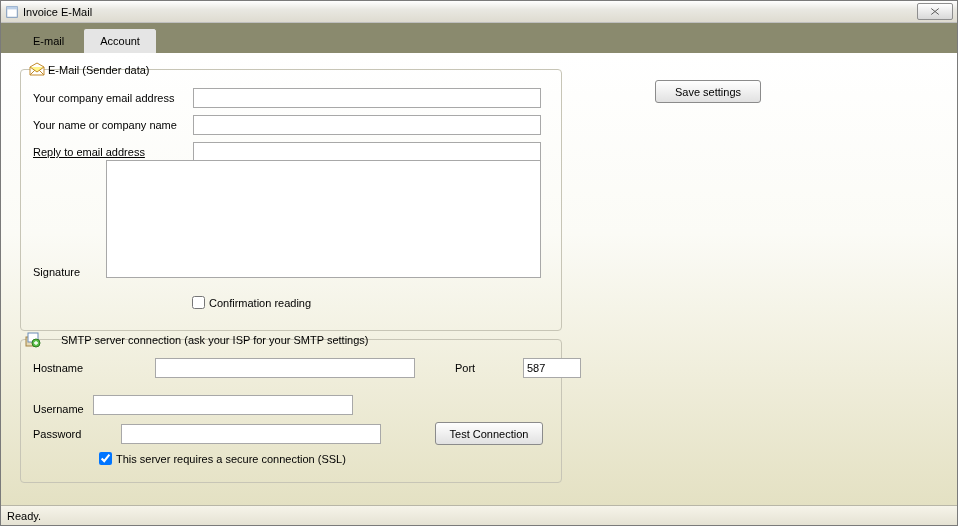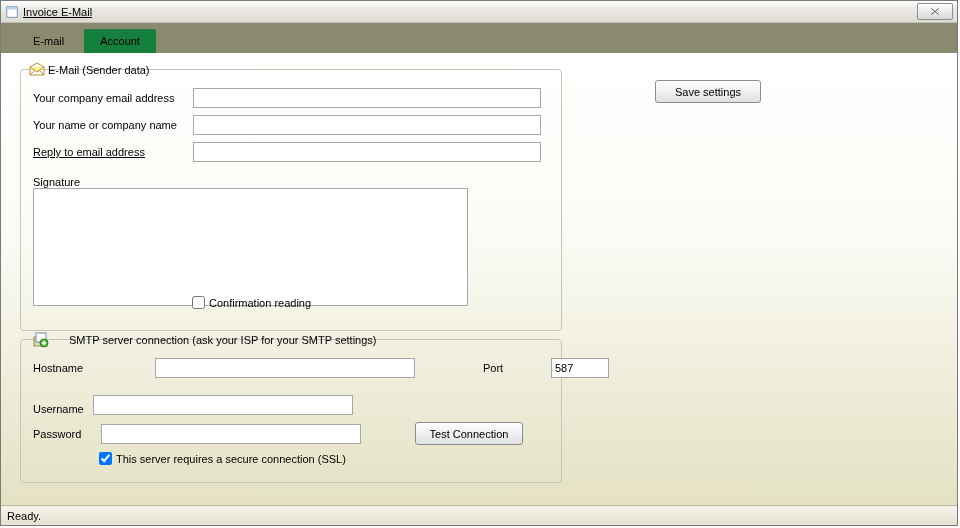--- a/index.html
+++ b/index.html
@@ -1,26 +1,26 @@
 <!DOCTYPE html>
 <html><head>
 <meta charset="utf-8">
 <style>
   html,body{margin:0;padding:0;font-family:Tahoma,Verdana,Segoe UI,sans-serif;font-size:11px;color:#000;}
   body{background:#fff;}
   .window{width:958px;height:526px;border:1px solid #7a7a7a;background:#ece9d8;display:flex;flex-direction:column;box-sizing:border-box;}
   .titlebar{height:21px;background:linear-gradient(to bottom,#ffffff 0%,#e9e8e2 40%,#dedbd0 100%);border-bottom:1px solid #bfbfbf;display:flex;align-items:center;padding:0 4px;justify-content:space-between;}
-  .titlebar-left{display:flex;align-items:center;gap:4px;text-decoration:underline;}
+  .titlebar-left{display:flex;align-items:center;gap:4px;}
   .titlebar-icon{width:14px;height:14px;}
   .title-text{font-size:11px;}
   .close-btn{width:34px;height:15px;border:1px solid #8e8e8e;border-radius:2px;background:linear-gradient(to bottom,#fefefe,#d8d8d8);display:flex;align-items:center;justify-content:center;cursor:default;}
   .close-btn svg{width:12px;height:9px;}
   .tabstrip{height:29px;background:#8a8a6e;display:flex;align-items:flex-end;padding-left:15px;border-bottom:1px solid #8a8a6e;}
   .tab{height:22px;padding:0 16px;display:flex;align-items:center;border:1px solid #8a8a6e;border-bottom:none;background:#8a8a6e;color:#000;margin-right:2px;border-top-left-radius:3px;border-top-right-radius:3px;cursor:default;}
-  .tab.active{background:#15803d;border-color:#8a8a6e;position:relative;top:1px;height:24px;}
+  .tab.active{background:#e5e5e5;border-color:#8a8a6e;position:relative;top:1px;height:24px;}
   .content{flex:1;background:linear-gradient(to bottom,#ffffff 0%,#fbfbf6 40%,#f0eedc 70%,#e4e1c3 100%);position:relative;overflow:hidden;}
   .group{position:absolute;border:1px solid #c7c5b6;border-radius:4px;}
   .group-legend{position:absolute;top:-8px;left:8px;background:transparent;padding:0 2px;font-size:11px;display:flex;align-items:center;gap:3px;}
   .group .legend-text{position:relative;}
   .icon16{width:16px;height:16px;flex:none;}
   .row{display:flex;align-items:center;}
   .lbl{font-size:11px;}
   .txt{height:20px;border:1px solid #a8a8a8;background:#fff;box-sizing:border-box;padding:0 3px;font-family:inherit;font-size:11px;}
   .txtarea{border:1px solid #a8a8a8;background:#fff;box-sizing:border-box;font-family:inherit;font-size:11px;resize:none;padding:2px;}
   .chk{width:13px;height:13px;margin:0 4px 0 0;}
@@ -79,55 +79,55 @@
         <input class="txt" style="width: 348px;" value="">
       </div>
       <div class="row" style="position:absolute;left:12px;top:45px;">
         <span class="lbl" style="width:160px;">Your name or company name</span>
         <input class="txt" style="width: 348px;" value="">
       </div>
       <div class="row" style="position:absolute;left:12px;top:72px;">
         <span class="lbl" style="width:160px;text-decoration:underline;">Reply to email address</span>
         <input class="txt" style="width: 348px;" value="">
       </div>
-      <div class="row" style="position:absolute;left:12px;top:106px;align-items:flex-start;flex-direction:column;">
+      <div class="row" style="position:absolute;left:12px;top:90px;align-items:flex-end;">
         <span class="lbl" style="width:73px;">Signature</span>
         <textarea class="txtarea" style="width: 435px; height: 118px;"></textarea>
       </div>
       <div class="row" style="position:absolute;left:171px;top:226px;">
         <input type="checkbox" class="chk" style="">
         <span class="lbl">Confirmation reading</span>
       </div>
     </div>
 
     <div class="group" style="left:19px;top:286px;width:540px;height:142px;">
-      <div class="group-legend" style="left:10px;gap:20px;">
+      <div class="group-legend" style="left:2px;gap:20px;">
         <span class="icon16">
           <svg viewBox="0 0 16 16">
               <rect x="1" y="5" width="10" height="9" fill="#e6d9b5" stroke="#a28345"></rect>
               <rect x="3" y="1" width="10" height="9" fill="#fff" stroke="#6a8bb5"></rect>
               <circle cx="11" cy="11" r="4" fill="#5bbf4a" stroke="#2c7a1f"></circle>
               <path d="M11 9 L11 13 M9 11 L13 11" stroke="#fff" stroke-width="1.3"></path>
             </svg>
         </span>
         <span class="legend-text">SMTP server connection (ask your ISP for your SMTP settings)</span>
       </div>
 
       <div class="row" style="position:absolute;left:12px;top:18px;gap:40px;">
         <span class="lbl" style="width:82px;">Hostname</span>
         <input class="txt" style="width: 260px;" value="">
-        <span class="lbl" style="width:28px;margin-left:28px;">Port</span>
+        <span class="lbl" style="width:28px;">Port</span>
         <input class="txt" style="width: 58px;" value="587">
       </div>
       <div class="row" style="position:absolute;left:12px;top:54px;">
         <span class="lbl" style="width:60px;margin-top:9px;">Username</span>
         <input class="txt" style="width: 260px;" value="">
       </div>
       <div class="row" style="position:absolute;left:12px;top:82px;">
-        <span class="lbl" style="width:68px;">Password</span>
+        <span class="lbl" style="width:88px;">Password</span>
         <input class="txt" type="password" style="width: 260px;" value="">
         <button class="btn" style="margin-left:54px;width:108px;">Test Connection</button>
       </div>
       <div class="row" style="position:absolute;left:78px;top:112px;">
         <input type="checkbox" class="chk" checked="" style="">
         <span class="lbl">This server requires a secure connection (SSL)</span>
       </div>
     </div>
 
     <button class="btn" style="position:absolute;left:654px;top:27px;width:106px;">Save settings</button>

